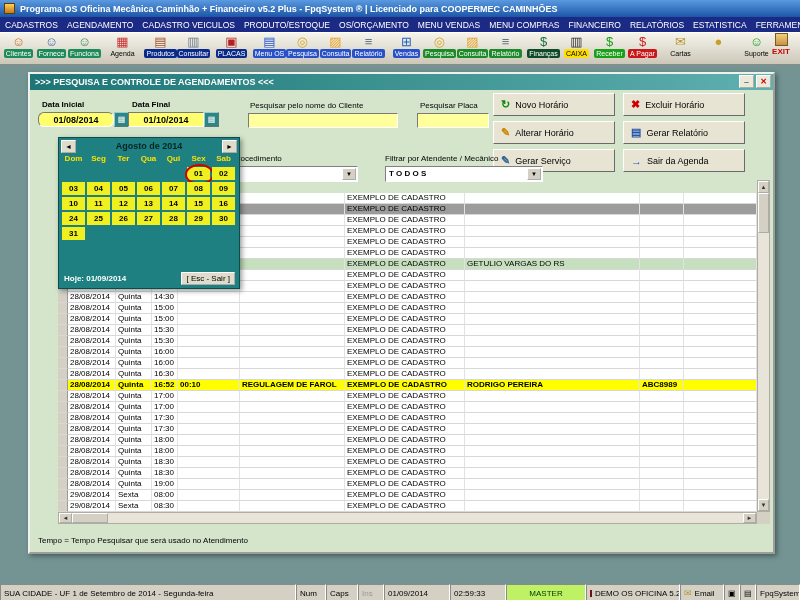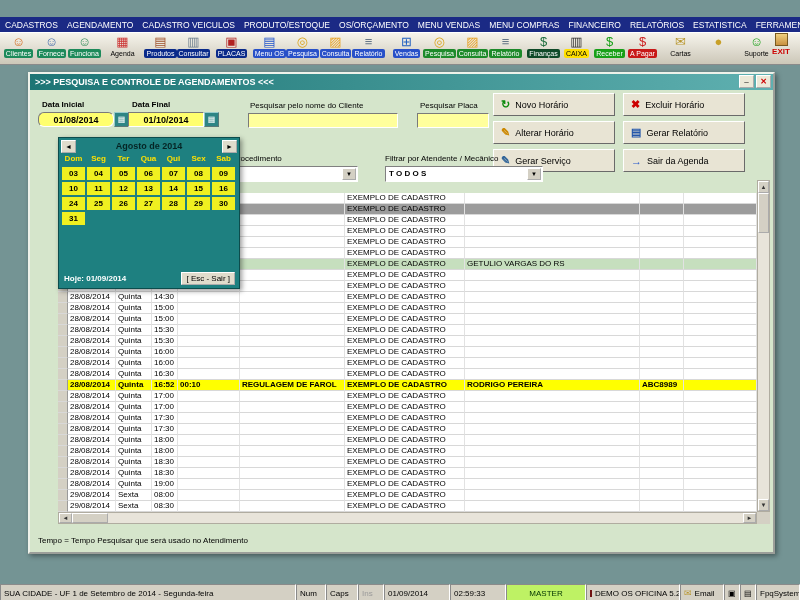--- a/index.html
+++ b/index.html
@@ -118,20 +118,24 @@
     align-items:center; padding:8px 3px; white-space:nowrap; overflow:hidden; flex:none; gap:3px; }
   .seg.gray { color:#9a9a9a; }
   .seg.master { background:#bef264; color:#003300; font-weight:normal; justify-content:center; }
   .dot-red { width:7px; height:7px; background:#d42020; border:1px solid #701010; display:inline-block; }
 </style>
 </head>
 <body>
 
 <div id="app">
 
+  <div class="titlebar">
+    <span class="app-icon"></span>
+    <span>Programa OS Oficina Mecânica Caminhão + Financeiro v5.2 Plus - FpqSystem ® | Licenciado para  COOPERMEC CAMINHÕES</span>
+  </div>
 
   <div class="menubar" id="menu-items">
       <span class="menu-item">CADASTROS</span>
       <span class="menu-item">AGENDAMENTO</span>
       <span class="menu-item">CADASTRO VEICULOS</span>
       <span class="menu-item">PRODUTO/ESTOQUE</span>
       <span class="menu-item">OS/ORÇAMENTO</span>
       <span class="menu-item">MENU VENDAS</span>
       <span class="menu-item">MENU COMPRAS</span>
       <span class="menu-item">FINANCEIRO</span>
@@ -681,20 +685,29 @@
       <div class="cal-daynames" id="cal-days">
           <div class="cal-dn">Dom</div>
           <div class="cal-dn">Seg</div>
           <div class="cal-dn">Ter</div>
           <div class="cal-dn">Qua</div>
           <div class="cal-dn">Qui</div>
           <div class="cal-dn">Sex</div>
           <div class="cal-dn">Sab</div>
         </div>
       <div id="cal-grid">
+          <div class="cal-week">
+            <div class="cal-cell empty"></div>
+            <div class="cal-cell empty"></div>
+            <div class="cal-cell empty"></div>
+            <div class="cal-cell empty"></div>
+            <div class="cal-cell empty"></div>
+            <div class="cal-cell ring">01</div>
+            <div class="cal-cell">02</div>
+          </div>
           <div class="cal-week">
             <div class="cal-cell">03</div>
             <div class="cal-cell">04</div>
             <div class="cal-cell">05</div>
             <div class="cal-cell">06</div>
             <div class="cal-cell">07</div>
             <div class="cal-cell">08</div>
             <div class="cal-cell">09</div>
           </div>
           <div class="cal-week">

